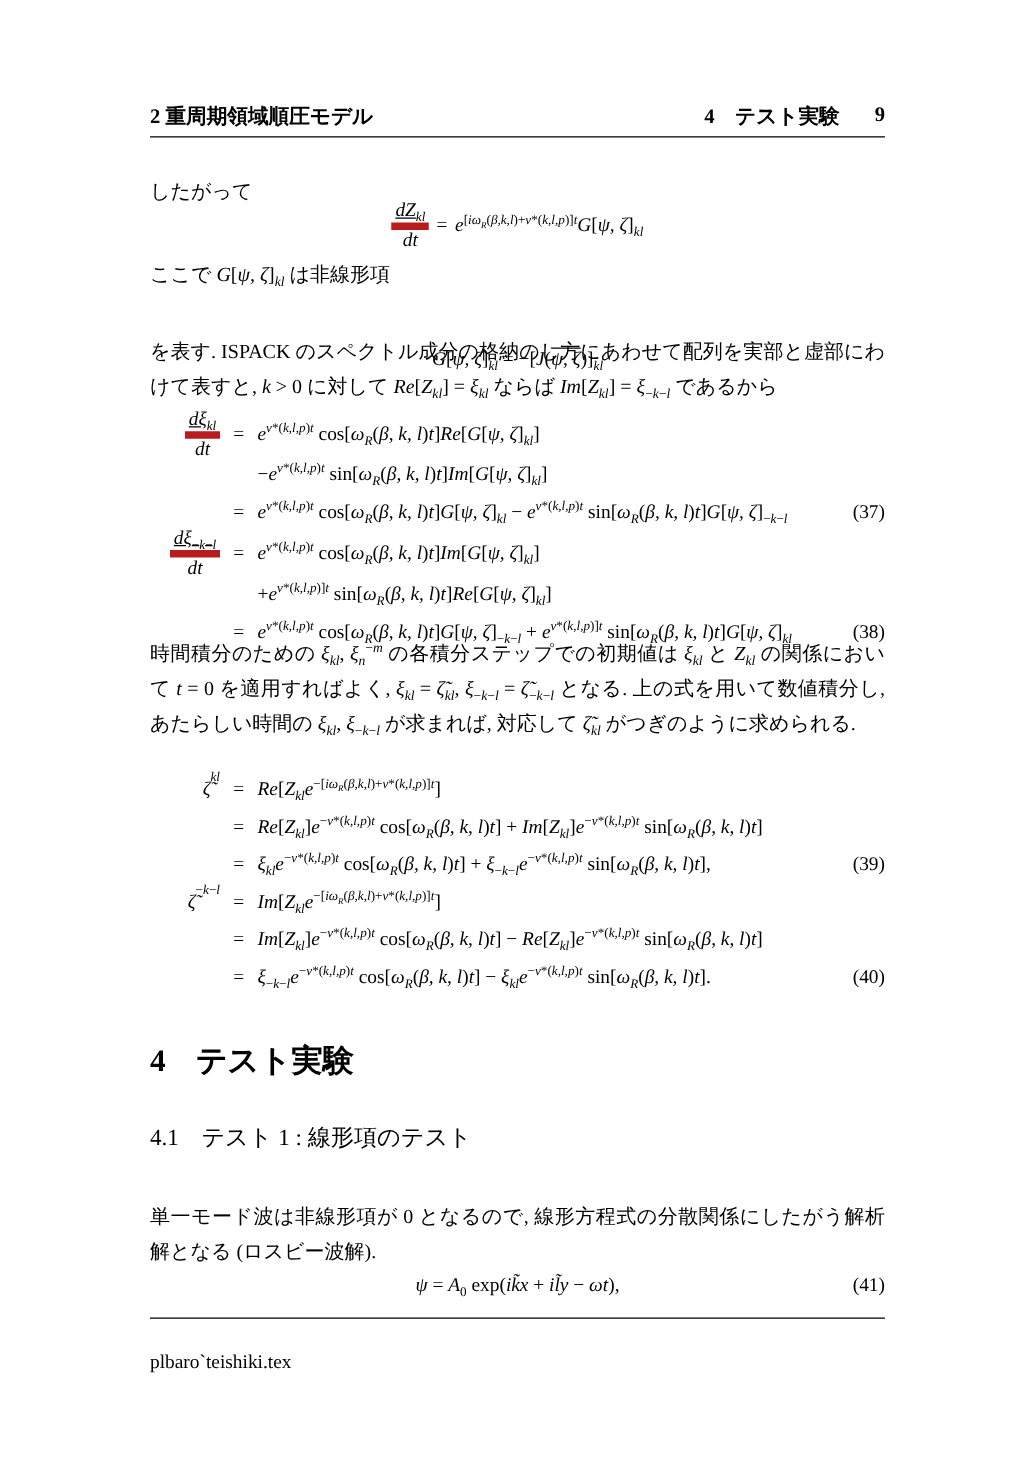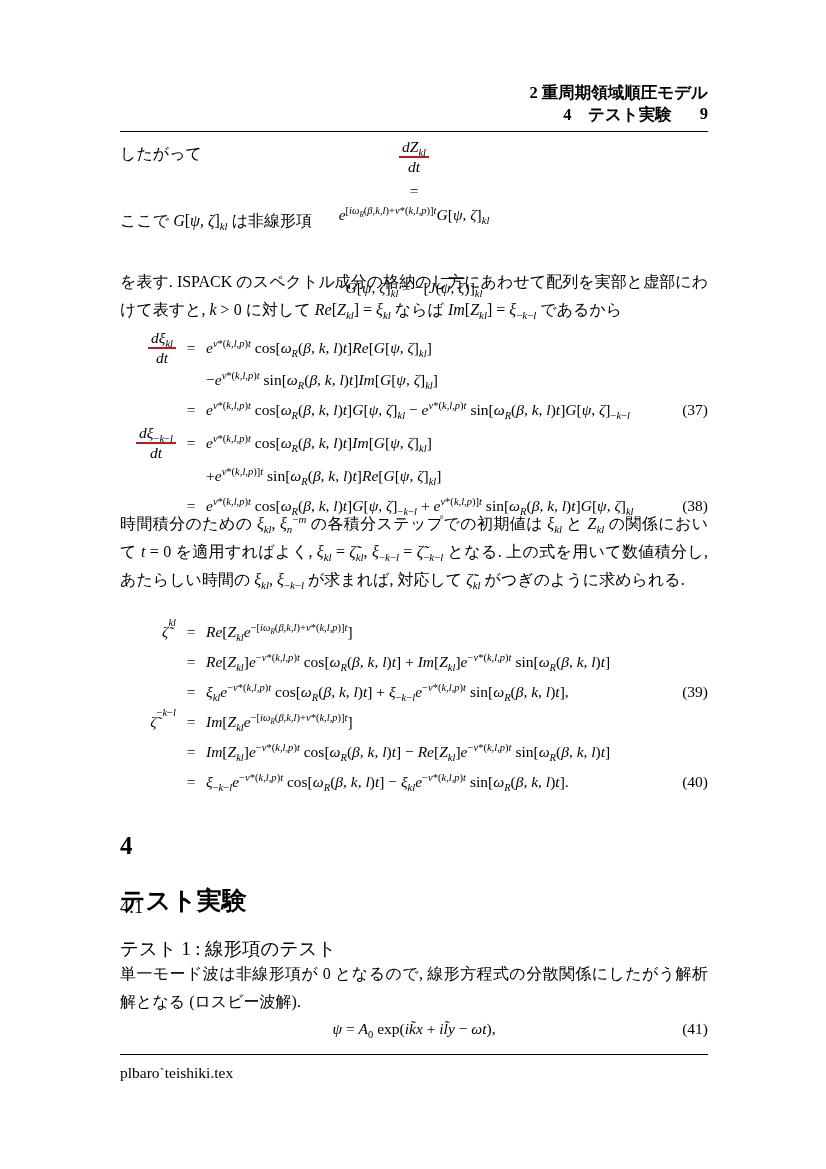--- a/index.html
+++ b/index.html
@@ -3,49 +3,49 @@
 <meta charset="utf-8">
 <style>
   html,body{margin:0;padding:0;background:#ffffff;}
   .page{
     position:relative;
     width:826px;height:1169px;
     background:#ffffff;color:#000;
     font-family:"Liberation Serif","DejaVu Serif",serif;
     overflow:hidden;
   }
-  .abs{position:absolute;left:120px;width:588px;flex-direction:column;}
+  .abs{position:absolute;left:120px;width:588px;}
   
   .header{top:82px;display:flex;justify-content:space-between;align-items:flex-end;
           font-weight:bold;font-size:16.5px;border-bottom:1.5px solid #000;padding-bottom:5px;}
   .header .hr-right{display:flex;gap:28px;font-family:Liberation Serif, serif;}
   
   .para{font-size:16px;line-height:28px;text-align:justify;}
   
   .eq{font-size:15.5px;}
   .eq-center{display:flex;justify-content:center;align-items:center;gap:6px;}
   .eq-center-text{text-align:center;margin-top:40px;}
   sup,sub{line-height:0;font-size:68%;}
   .frac{display:inline-flex;flex-direction:column;align-items:center;vertical-align:middle;line-height:1.15;}
-  .frac .num{padding:0 3px;border-bottom:2px solid #b91c1c;}
+  .frac .num{padding:0 3px;border-bottom:6px solid #b91c1c;text-decoration:underline;}
   .frac .den{padding:0 3px;}
   .ol{text-decoration:overline;}
   .eqrow{display:flex;align-items:center;position:relative;height:30px;white-space:nowrap;}
   .eqrow .lhs{width:56px;display:flex;justify-content:flex-end;flex:0 0 56px;}
   .eqrow .rel{width:30px;text-align:center;flex:0 0 30px;}
   .eqrow .rhs{white-space:nowrap;overflow:visible;}
   .eqrow .eqno{position:absolute;right:0;background:transparent;}
   .eqsingle{position:relative;text-align:center;}
   .eqsingle .eqno{position:absolute;right:0;top:0;}
   
   .sec-h{font-weight:bold;font-size:25px;display:flex;gap:24px;align-items:baseline;}
   .subsec-h{font-weight:normal;font-size:18.5px;display:flex;gap:18px;align-items:baseline;}
   
   .footer{top:1054px;display:flex;justify-content:space-between;
-          border-top:1px solid #000;padding-top:9px;font-size:15.5px;}
+          border-top:1px solid #000;padding-top:26px;font-size:15.5px;}
 </style>
 </head>
 <body>
 
 <div class="page">
 
   <div class="abs header">
     <span>2 重周期領域順圧モデル</span>
     <span class="hr-right">
       <span>4　テスト実験</span>

